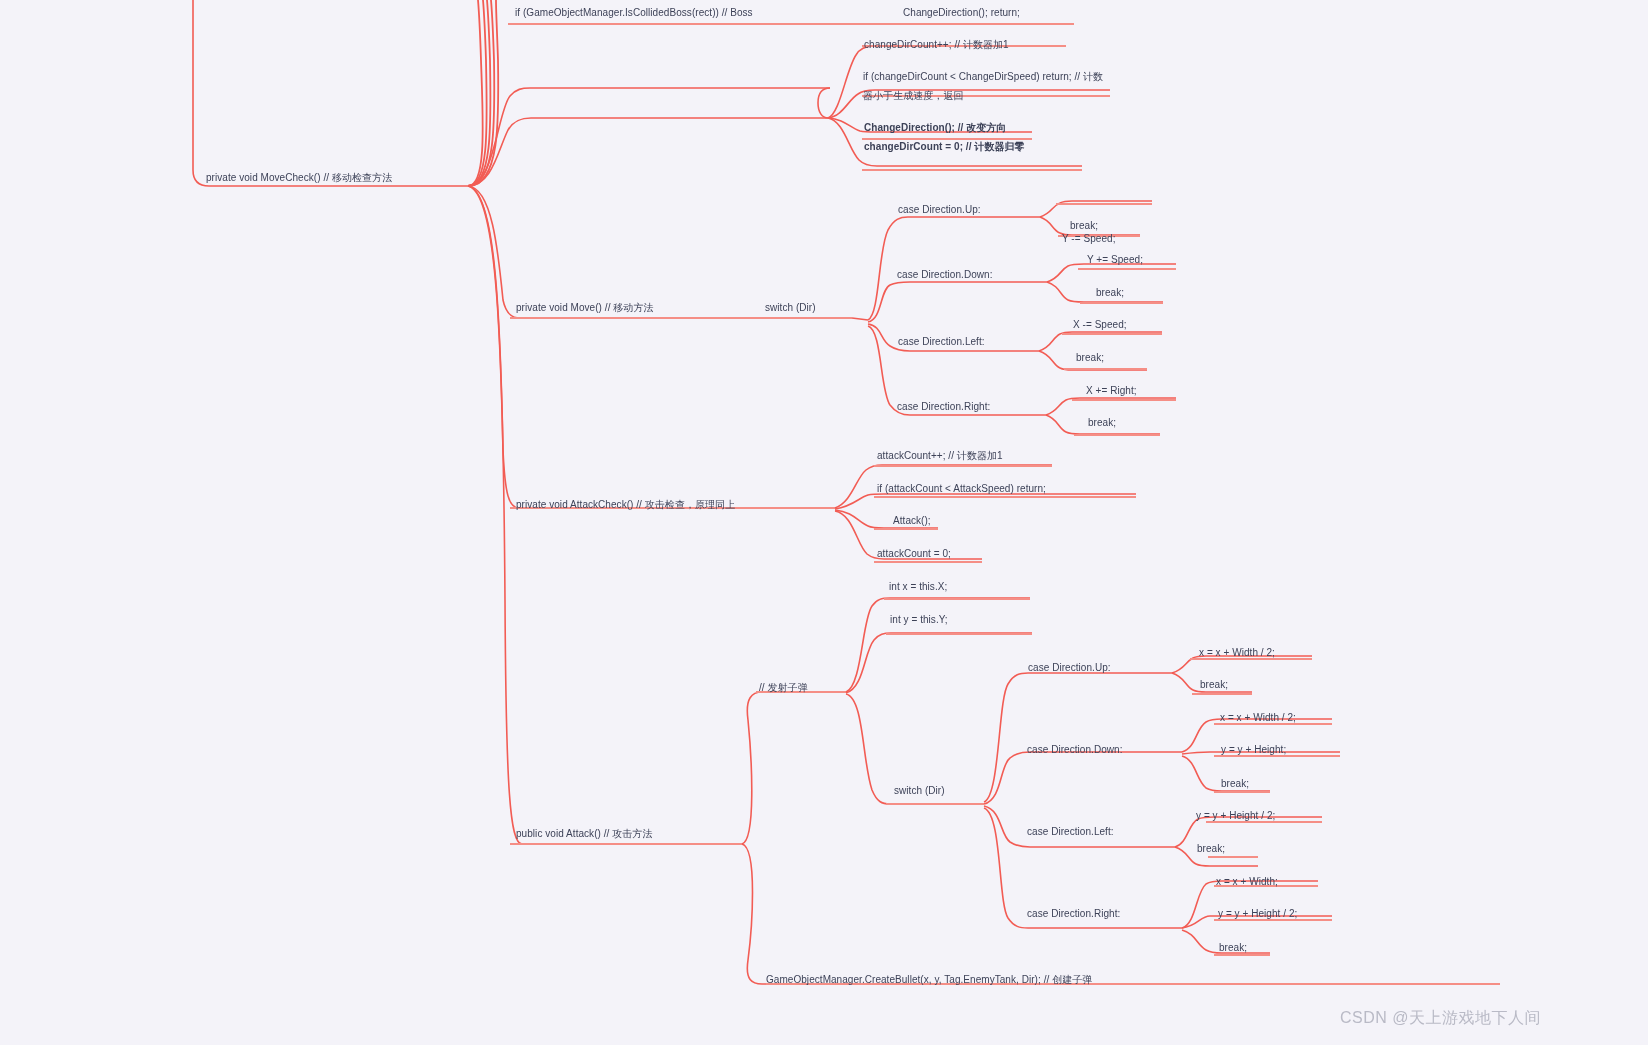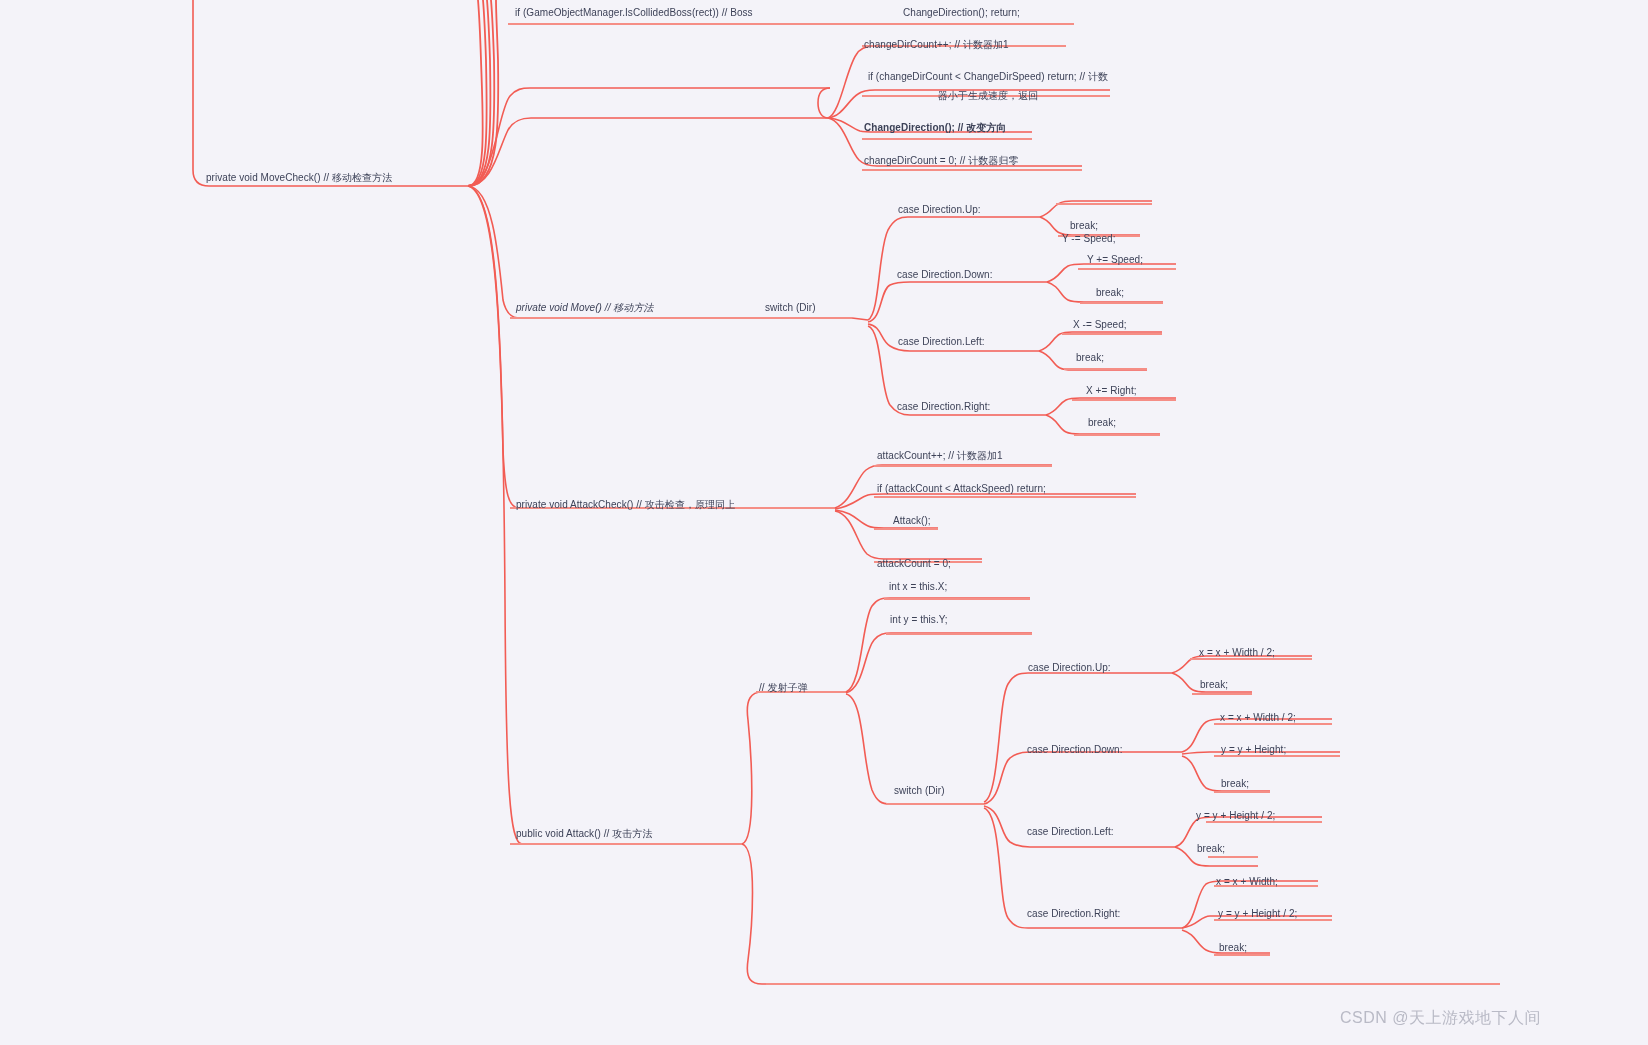--- a/index.html
+++ b/index.html
@@ -174,27 +174,27 @@
 
   <div class="node" style="left:206px; top:168px;">private void MoveCheck() // 移动检查方法</div>
 
   <div class="node" style="left:515px; top:3px;">if (GameObjectManager.IsCollidedBoss(rect)) // Boss</div>
 
   <div class="node" style="left:903px; top:3px;">ChangeDirection(); return;</div>
 
 
   <div class="node" style="left:864px; top:35px;">changeDirCount++; // 计数器加1</div>
 
-  <div class="node wrap" style="left:863px; top:67px; width:250px;text-align:center;">if (changeDirCount &lt; ChangeDirSpeed) return; // 计数器小于生成速度，返回</div>
+  <div class="node wrap" style="left:863px; top:67px; width:250px;">if (changeDirCount &lt; ChangeDirSpeed) return; // 计数器小于生成速度，返回</div>
 
   <div class="node" style="left:864px; top:118px;font-weight:bold;">ChangeDirection(); // 改变方向</div>
 
-  <div class="node" style="left:864px; top:151px;">changeDirCount = 0; // 计数器归零</div>
-
-  <div class="node" style="left:516px; top:298px;font-style:italic;">private void Move() // 移动方法</div>
+  <div class="node" style="left:864px; top:137px;font-weight:bold;">changeDirCount = 0; // 计数器归零</div>
+
+  <div class="node" style="left:516px; top:298px;">private void Move() // 移动方法</div>
 
   <div class="node" style="left:765px; top:298px;">switch (Dir)</div>
 
   <div class="node" style="left:898px; top:200px;">case Direction.Up:</div>
   <div class="node" style="left:1062px; top:185px;margin-top:44px;">Y -= Speed;</div>
   <div class="node" style="left:1070px; top:216px;">break;</div>
 
   <div class="node" style="left:897px; top:265px;">case Direction.Down:</div>
   <div class="node" style="left:1087px; top:250px;">Y += Speed;</div>
   <div class="node" style="left:1096px; top:283px;">break;</div>
@@ -204,21 +204,21 @@
   <div class="node" style="left:1076px; top:348px;">break;</div>
 
   <div class="node" style="left:897px; top:397px;">case Direction.Right:</div>
   <div class="node" style="left:1086px; top:381px;">X += Right;</div>
   <div class="node" style="left:1088px; top:413px;">break;</div>
 
   <div class="node" style="left:516px; top:495px;">private void AttackCheck() // 攻击检查，原理同上</div>
   <div class="node" style="left:877px; top:446px;">attackCount++; // 计数器加1</div>
   <div class="node" style="left:877px; top:479px;">if (attackCount &lt; AttackSpeed) return;</div>
   <div class="node" style="left:877px; top:511px;margin-left:16px;">Attack();</div>
-  <div class="node" style="left:877px; top:544px;margin-top:10px;">attackCount = 0;</div>
+  <div class="node" style="left:877px; top:544px;">attackCount = 0;</div>
 
   <div class="node" style="left:516px; top:824px;">public void Attack() // 攻击方法</div>
   <div class="node" style="left:759px; top:678px;">// 发射子弹</div>
   <div class="node" style="left:889px; top:577px;">int x = this.X;</div>
   <div class="node" style="left:890px; top:610px;">int y = this.Y;</div>
   <div class="node" style="left:894px; top:781px;">switch (Dir)</div>
 
   <div class="node" style="left:1028px; top:658px;">case Direction.Up:</div>
   <div class="node" style="left:1199px; top:643px;">x = x + Width / 2;</div>
   <div class="node" style="left:1200px; top:675px;">break;</div>
@@ -230,16 +230,17 @@
 
   <div class="node" style="left:1027px; top:822px;">case Direction.Left:</div>
   <div class="node" style="left:1196px; top:806px;">y = y + Height / 2;</div>
   <div class="node" style="left:1197px; top:839px;">break;</div>
 
   <div class="node" style="left:1027px; top:904px;">case Direction.Right:</div>
   <div class="node" style="left:1216px; top:872px;">x = x + Width;</div>
   <div class="node" style="left:1218px; top:904px;">y = y + Height / 2;</div>
   <div class="node" style="left:1219px; top:938px;">break;</div>
 
+  <div class="node" style="left:766px; top:970px;">GameObjectManager.CreateBullet(x, y, Tag.EnemyTank, Dir); // 创建子弹</div>
 
   <div class="watermark" style="left:1340px; top:1008px;">CSDN @天上游戏地下人间</div>
 
 </div>
 
 </body></html>

